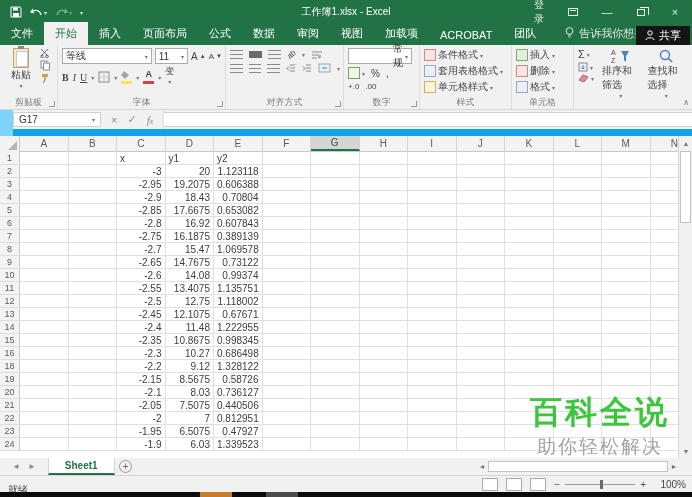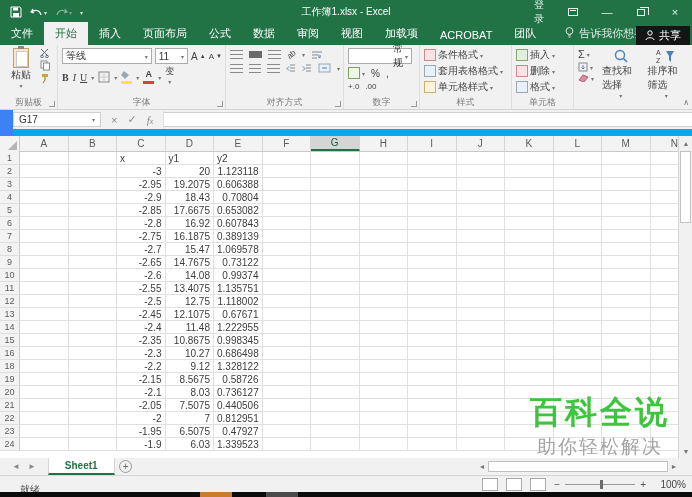--- a/index.html
+++ b/index.html
@@ -1,18 +1,18 @@
 <!DOCTYPE html>
 <html><head>
 <meta charset="utf-8">
 <style>
   * { margin:0; padding:0; box-sizing:border-box; }
   html,body { width:692px; height:497px; overflow:hidden;
     font-family:"Liberation Sans","DejaVu Sans",sans-serif; font-size:11px; }
-  #app { position:relative; width:600px; height:497px; background:#3b82f6; }
+  #app { position:relative; width:600px; height:497px; background:#7dd3fc; }
 
   
   .titlebar { position:absolute; left:0; top:0; width:692px; height:24px;
     background:#217346; display:flex; align-items:center; color:#fff; }
   .qat { display:flex; align-items:center; gap:8px; padding-left:10px; }
   .qbtn { display:flex; align-items:center; gap:1px; cursor:default; }
   .caret { font-size:6px; color:#cfe3d8; }
   .dim { opacity:.45; }
   .win-title { position:absolute; left:0; right:0; text-align:center; font-size:10px; color:#fff; }
   .tb-right { position:absolute; right:0; top:0; height:24px; display:flex; align-items:center; }
@@ -112,21 +112,21 @@
   .addsheet { width:22px; display:flex; align-items:center; justify-content:center; }
   .addsheet span { width:13px; height:13px; border:1px solid #9a9a9a; border-radius:50%; color:#6a6a6a;
     font-size:10px; line-height:11px; text-align:center; }
   .hscroll { position:absolute; right:12px; top:2px; width:204px; height:13px; background:#f1f1f1; display:flex; align-items:center; }
   .hs-arrow { width:12px; height:13px; font-size:7px; color:#777; display:flex; align-items:center; justify-content:center; }
   .hs-thumb { flex:1; height:11px; background:#fff; border:1px solid #c2c2c2; }
 
   
   .statusbar { position:absolute; left:0; top:476px; width:692px; height:16px; background:#f1f1f1;
     display:flex; align-items:center; font-size:10px; color:#444; }
-  .status-left { padding-left:20px;margin-top:12px; }
+  .status-left { padding-left:8px;margin-top:12px; }
   .status-right { position:absolute; right:6px; display:flex; align-items:center; gap:8px; }
   .viewic { width:16px; height:13px; border:1px solid #a9a9a9; background:#fff; }
   .viewic.active { background:#d6d6d6; }
   .viewic.grid-ic { background:linear-gradient(#fff,#fff),
     repeating-linear-gradient(90deg,#8a8a8a 0 1px, transparent 1px 5px),
     repeating-linear-gradient(#8a8a8a 0 1px, transparent 1px 4px); background-blend-mode:normal; background-color:#d6d6d6; }
   .zoomslider { display:flex; align-items:center; gap:5px; color:#555; }
   .ztrack { width:70px; height:1px; background:#9a9a9a; position:relative; }
   .zthumb { position:absolute; left:50%; top:-4px; width:3px; height:9px; background:#6a6a6a; }
   .zoomval { width:32px; text-align:right; }
@@ -417,34 +417,34 @@
               <span class="sm-caret">▾</span>
             </span>
           <span class="rbtn">
               <svg width="11" height="8" viewBox="0 0 11 8">
                 <path d="M1 6l4-5 5 2-4 5z" fill="#e08aa0" stroke="#b06078"></path>
               </svg>
               <span class="sm-caret">▾</span>
             </span>
         </div>
         <div class="vbtn">
-          <svg width="16" height="16" viewBox="0 0 16 16">
-              <circle cx="7" cy="7" r="4.5" fill="none" stroke="#4a7ec2" stroke-width="1.4"></circle>
-              <path d="M10.5 10.5L14 14" stroke="#4a7ec2" stroke-width="1.6"></path>
-            </svg>
-          <span>查找和选择</span>
-          <span class="sm-caret">▾</span>
-        </div>
-        <div class="vbtn">
           <svg width="20" height="16" viewBox="0 0 20 16">
               <text x="0" y="7" font-size="7" fill="#444">A</text>
               <text x="0" y="15" font-size="7" fill="#444">Z</text>
               <path d="M10 3h8l-3 5v6l-2-2V8z" fill="#4a7ec2"></path>
             </svg>
           <span>排序和筛选</span>
+          <span class="sm-caret">▾</span>
+        </div>
+        <div class="vbtn">
+          <svg width="16" height="16" viewBox="0 0 16 16">
+              <circle cx="7" cy="7" r="4.5" fill="none" stroke="#4a7ec2" stroke-width="1.4"></circle>
+              <path d="M10.5 10.5L14 14" stroke="#4a7ec2" stroke-width="1.6"></path>
+            </svg>
+          <span>查找和选择</span>
           <span class="sm-caret">▾</span>
         </div>
       </div>
       <span class="collapse-chev">∧</span>
     </div>
   </div>
 
   <div class="fbar">
     <div class="namebox">
       <span>G17</span>

